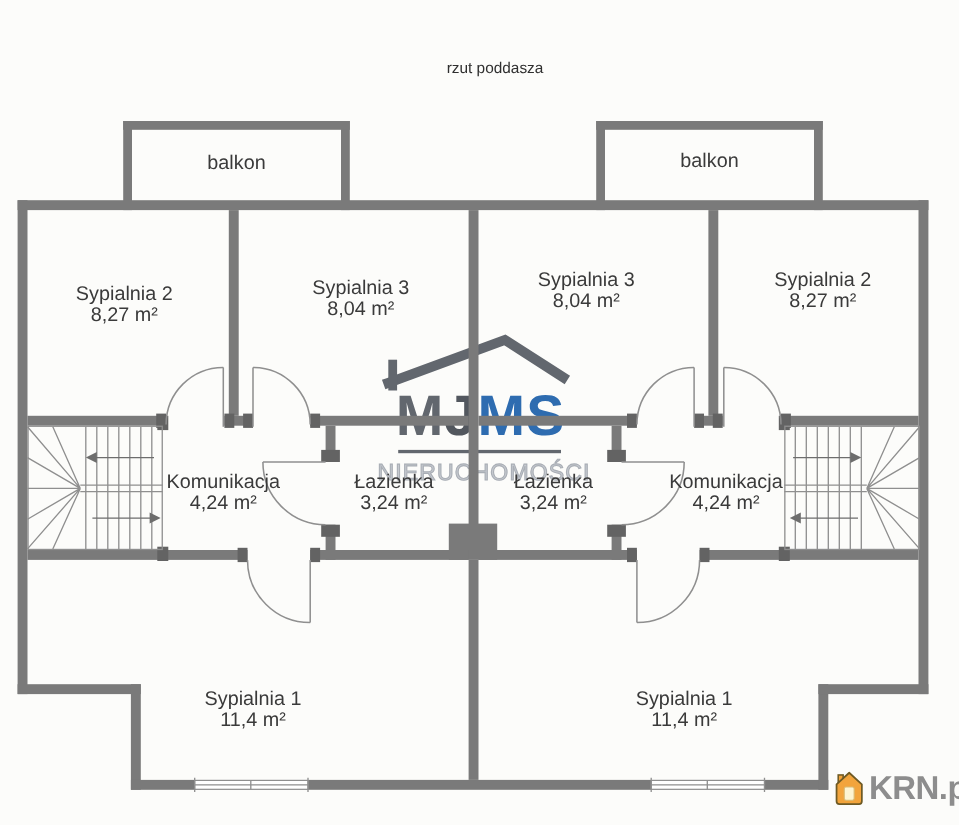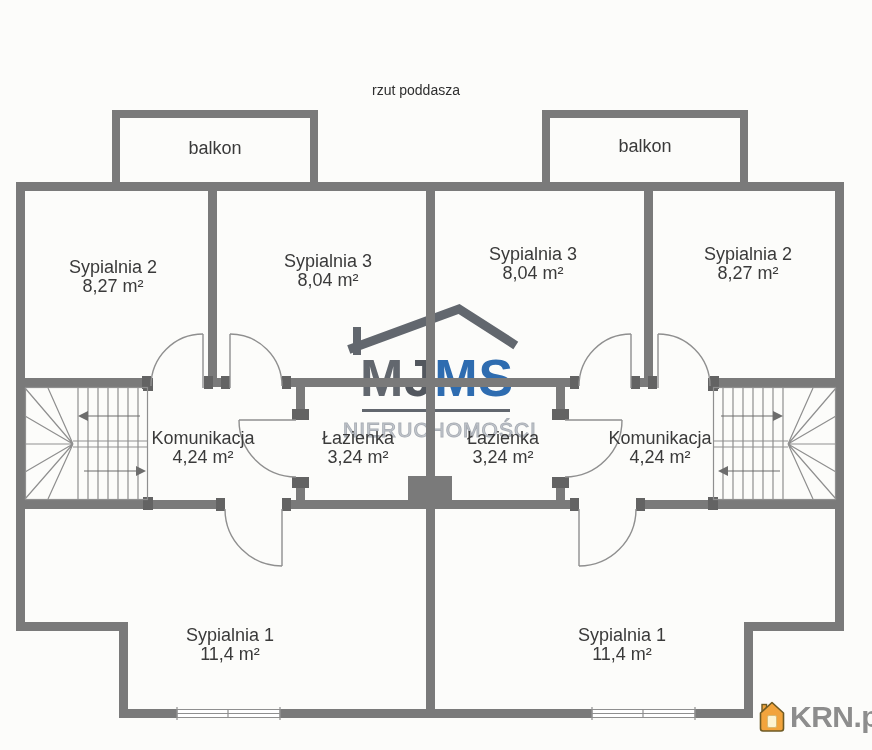--- a/index.html
+++ b/index.html
@@ -58,21 +58,21 @@
   .krn-text{
     font-size:30px;font-weight:bold;color:var(--logo-text);letter-spacing:-0.5px;
     line-height:34px;
   }
 </style>
 </head>
 <body>
 
 <div class="canvas">
 
-  <div class="label title" style="left:416px;top:62px;margin-top:28px;">rzut poddasza</div>
+  <div class="label title" style="left:450px;top:62px;">rzut poddasza</div>
 
   <svg class="linework" style="z-index:1;" width="872" height="750">
     <path class="roof" d="M353 348 L459 309 L512 343"></path>
     <path class="roof" style="stroke-width:8;" d="M357 331 L357 351"></path>
   </svg>
   <div class="watermark-brand" style="left:437px;top:378px;"><span class="wm-gray">M</span><span class="wm-dark">J</span><span class="wm-blue">MS</span></div>
   <div class="watermark-rule" style="left:362px;top:409px;width:148px;height:3px;"></div>
   <div class="watermark-sub" style="left:440px;top:430px;">NIERUCHOMOŚCI</div>
 
   <div class="wall" style="left:16px;top:182px;width:828px;height:9px;"></div>

